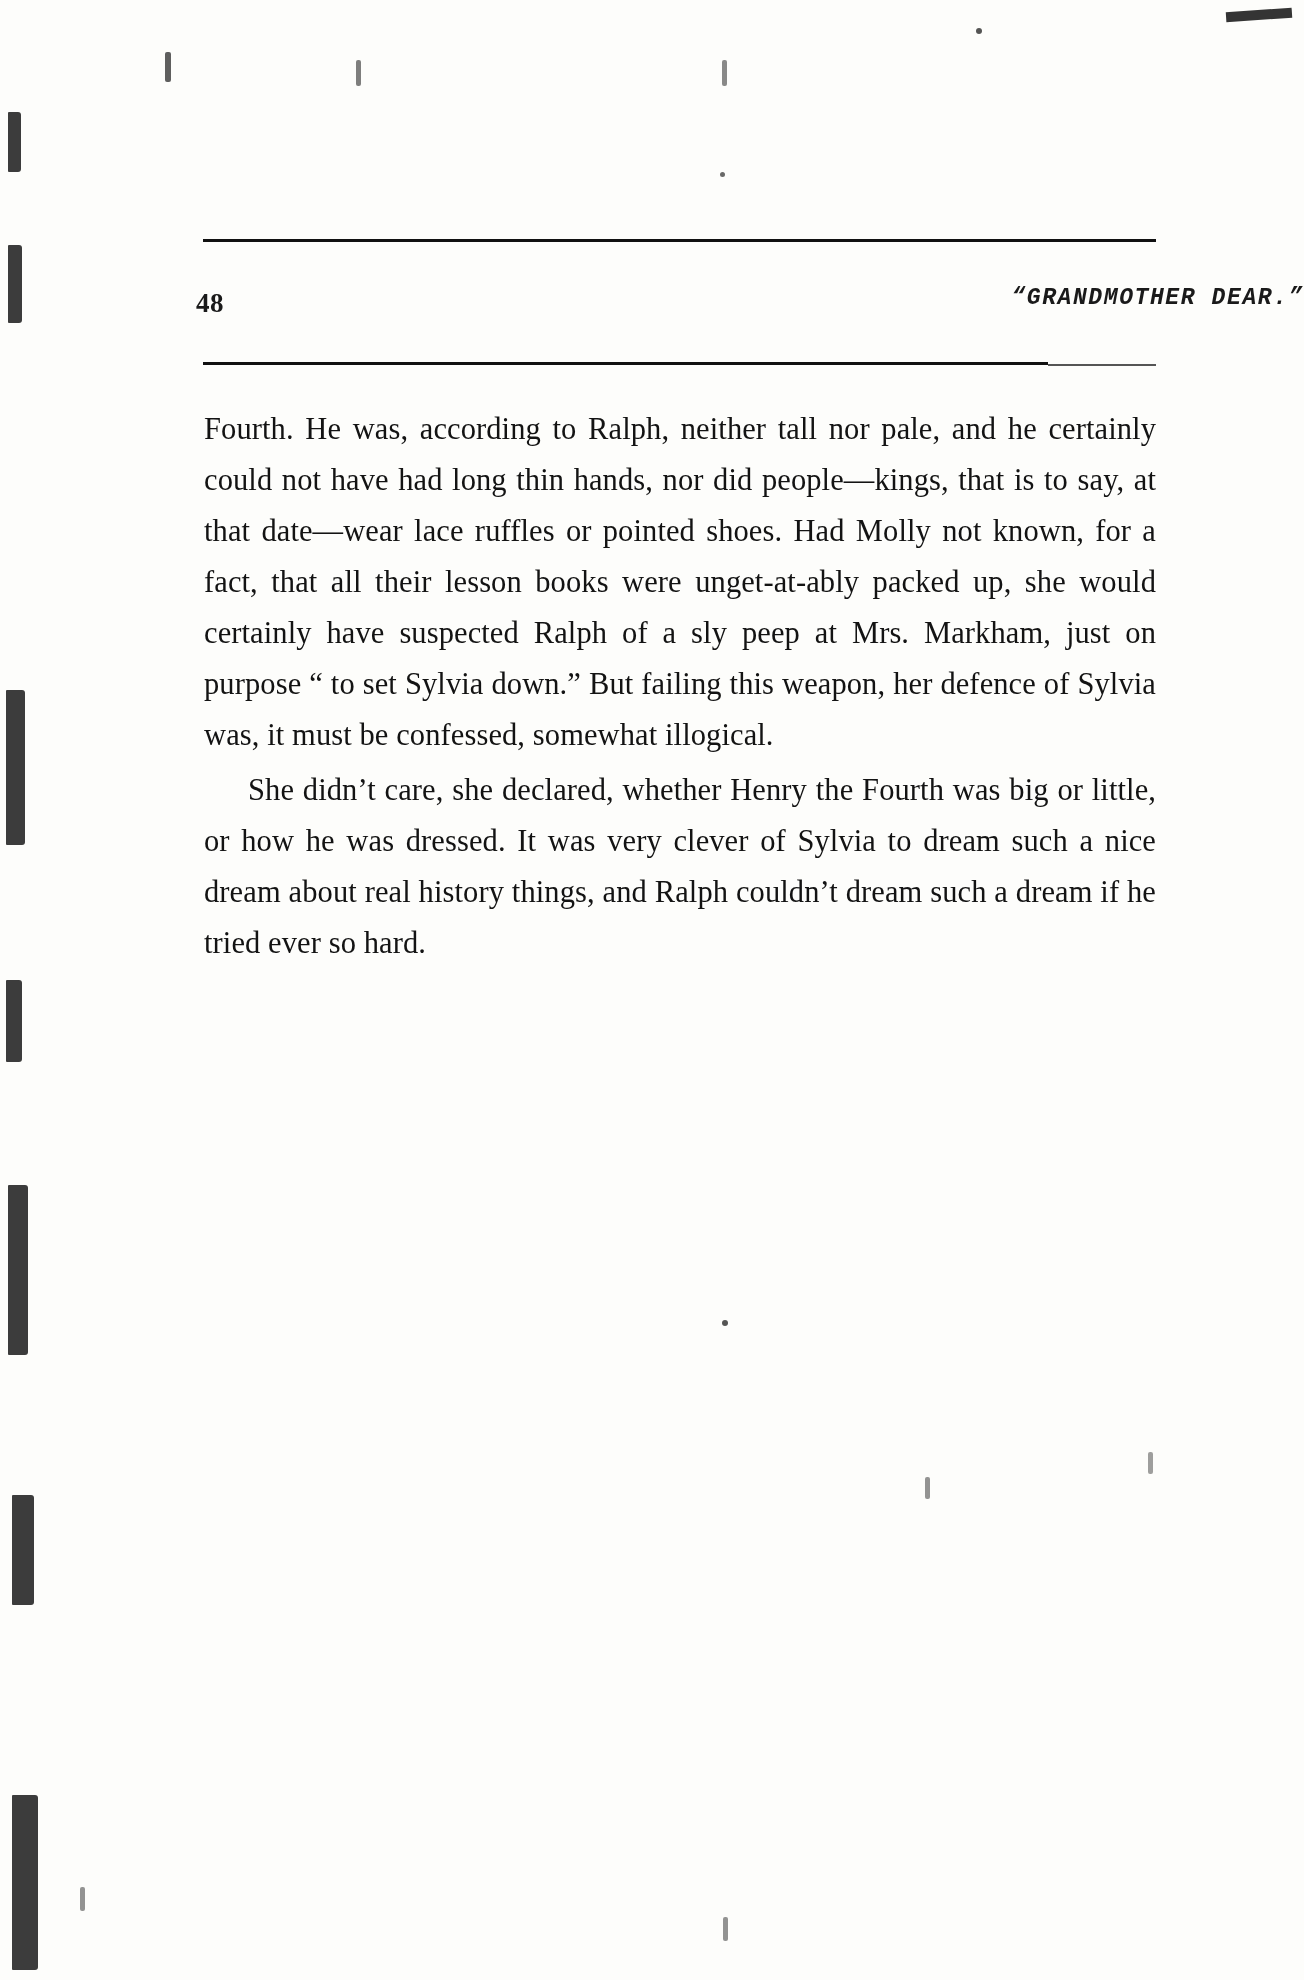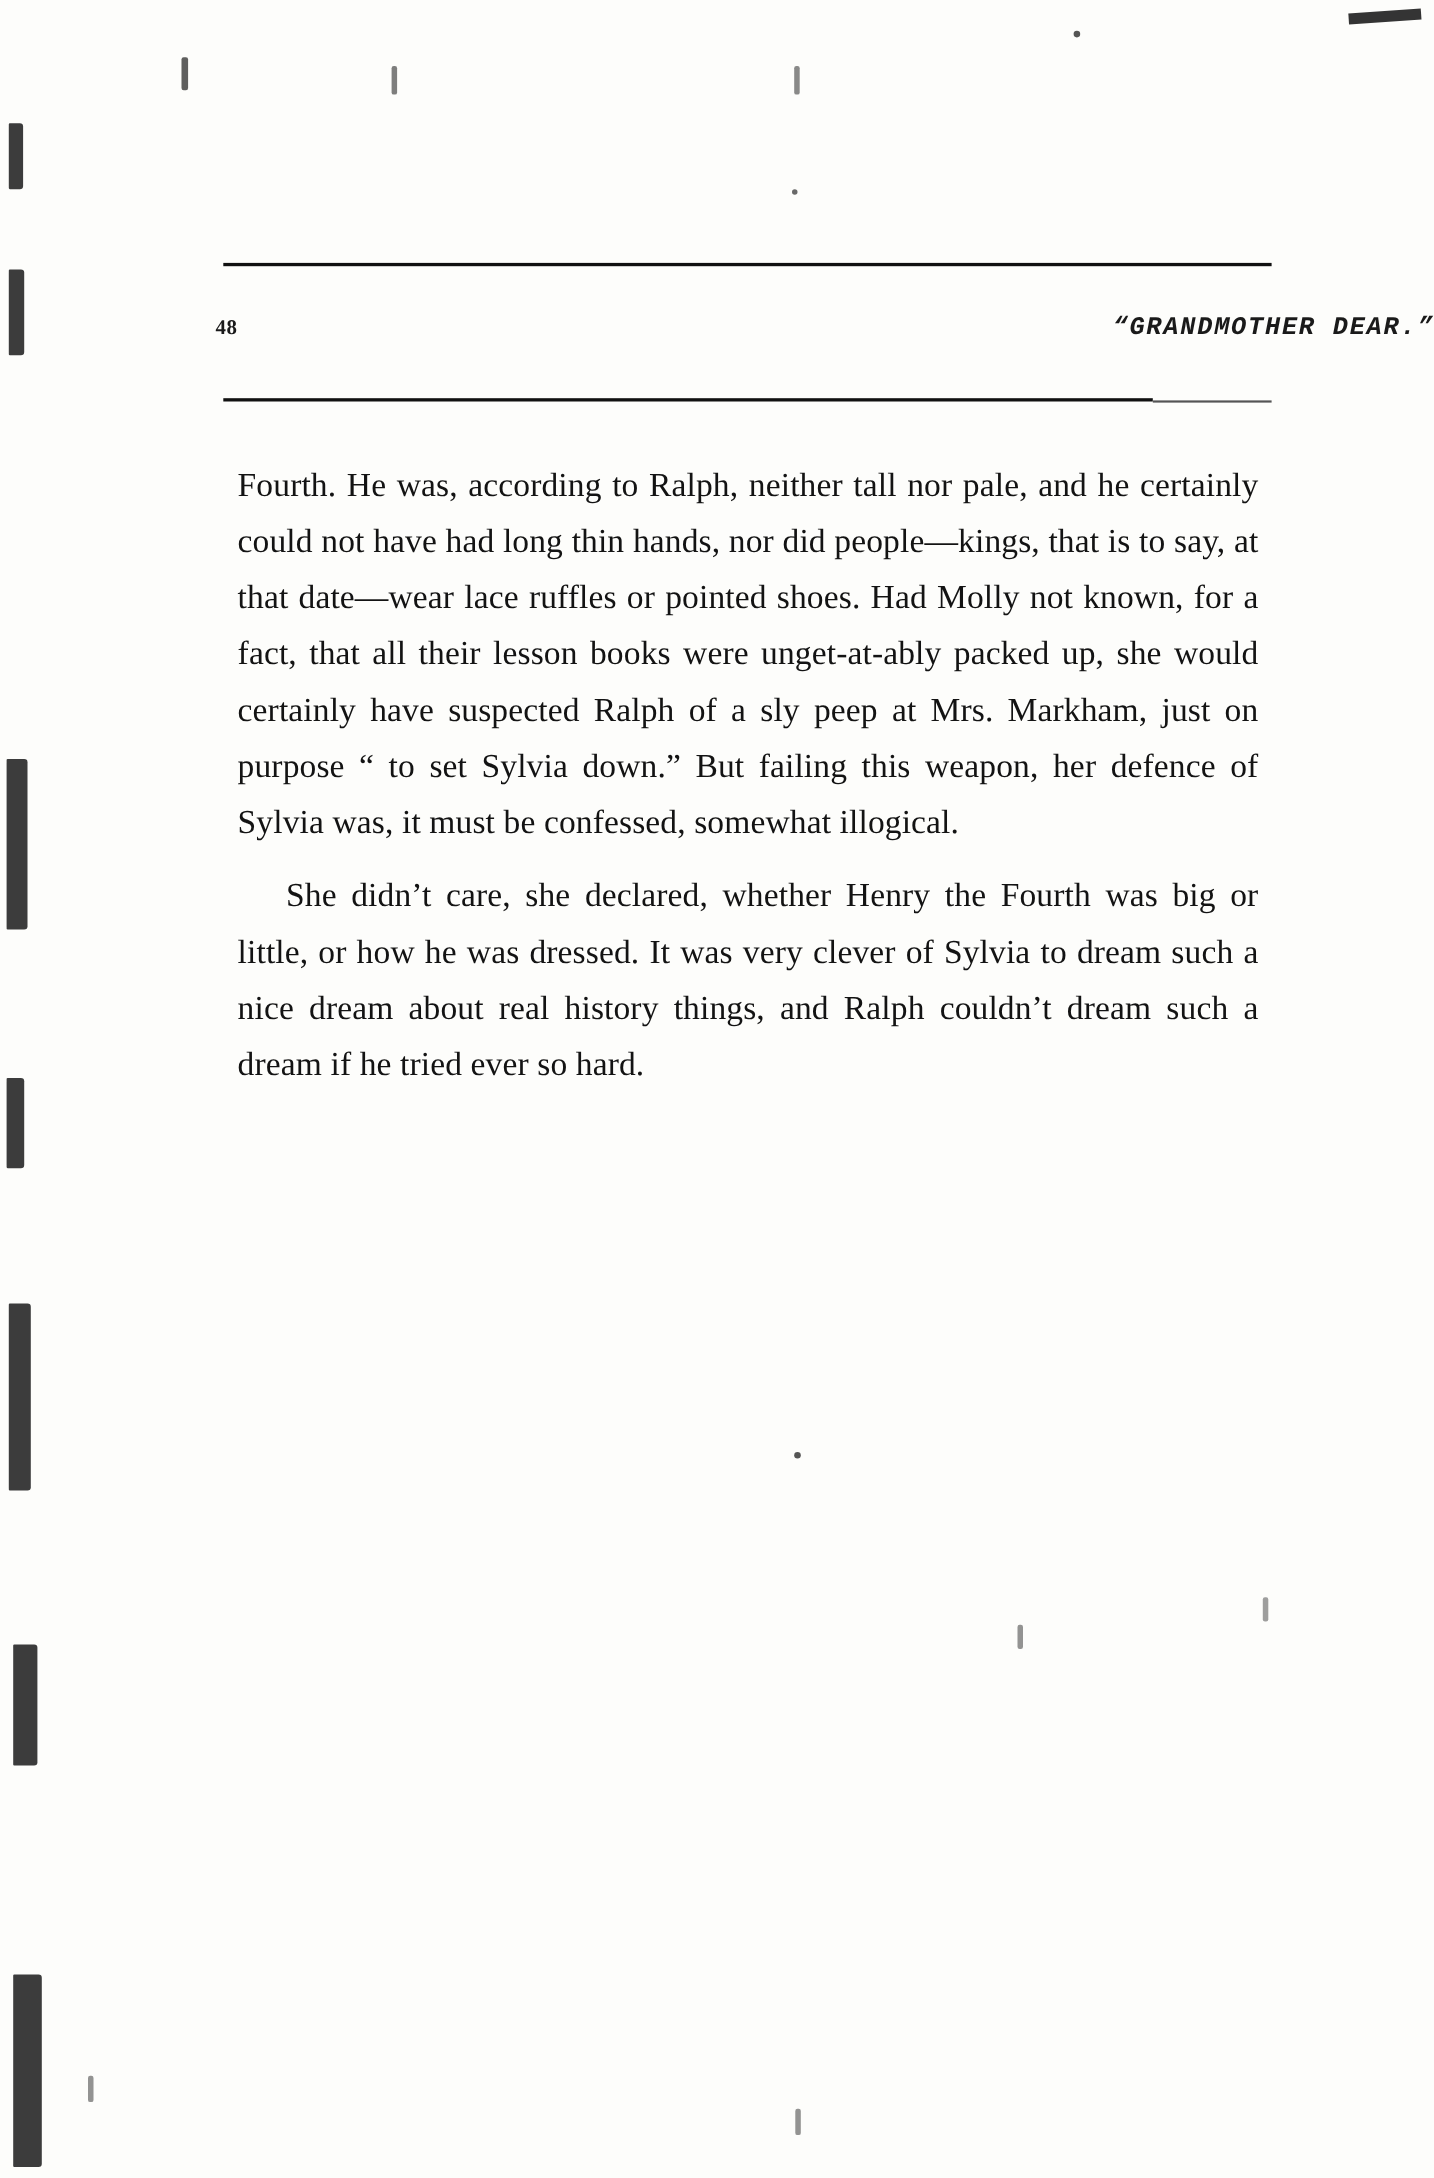--- a/index.html
+++ b/index.html
@@ -92,21 +92,21 @@
     top: 364px;
     width: 108px;
     height: 2px;
     background: #555;
   }
 
   .page-number {
     position: absolute;
     left: 196px;
     top: 288px;
-    font-size: 19px;
+    font-size: 27px;
     font-weight: bold;
     letter-spacing: 0.5px;
   }
 
   .running-head {
     position: absolute;
     left: 0;
     right: 0;
     top: 285px;
     text-align: right;
@@ -119,21 +119,21 @@
   }
 
   
   .body-col {
     position: absolute;
     left: 200px;
     top: 400px;
     width: 960px;
   }
   .para {
-    margin: 16px;
+    margin: 4px;
     font-size: 30.5px;
     line-height: 51px;
     text-align: justify;
     text-justify: inter-word;
     color: #131313;
   }
   .para + .para { margin-top: 2px; }
   .indent { text-indent: 44px; }
 
   

